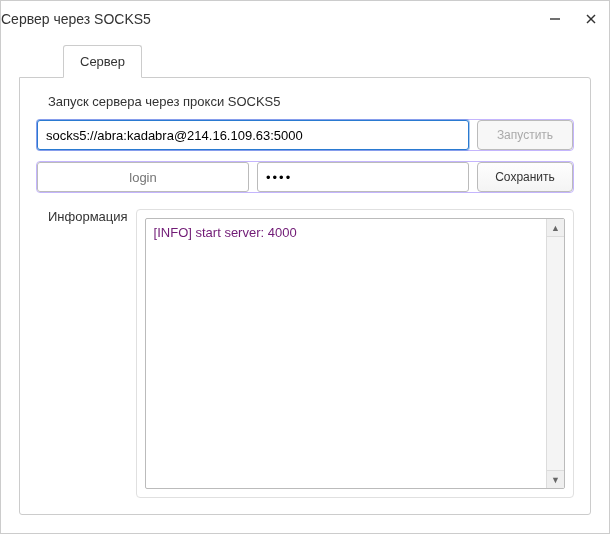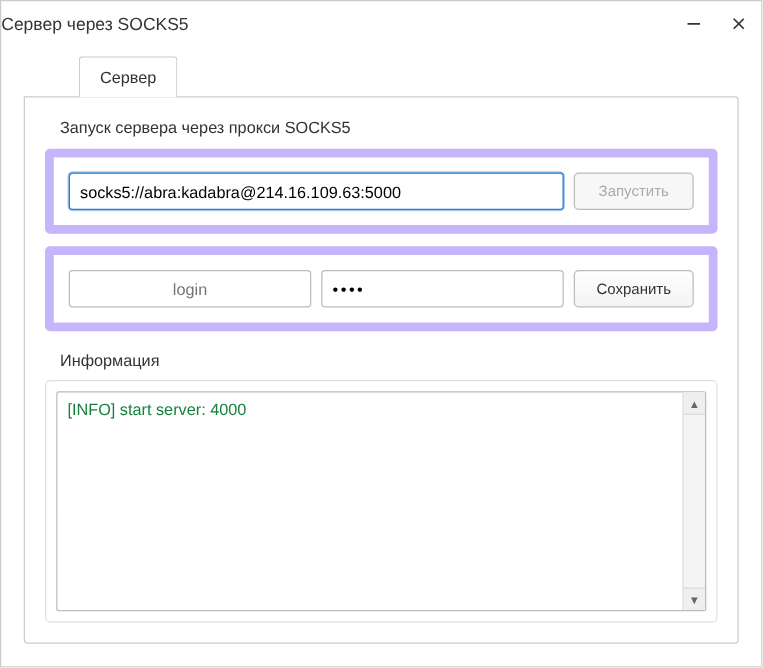--- a/index.html
+++ b/index.html
@@ -89,23 +89,23 @@
       font-size: 13px;
       color: #333;
       margin-left: 12px;
     }
     .row {
       display: flex;
       gap: 8px;
       align-items: stretch;
     }
     .row-framed {
-      border: 7px solid #c4b5fd;
+      border: 1px solid #c4b5fd;
       border-radius: 4px;
-      padding: 12px;
+      padding: 0;
     }
     .text-input {
       height: 30px;
       padding: 4px 8px;
       border: 1px solid #bbb;
       border-radius: 3px;
       font-size: 13px;
       font-family: inherit;
       outline: none;
       background: #fff;
@@ -141,21 +141,20 @@
     }
     .btn:disabled {
       color: #aaa;
       cursor: default;
       background: #f7f7f7;
     }
     .info-section {
       margin-top: 6px;
       flex: 1;
       display: flex;
-      flex-direction: column;
       gap: 8px;
     }
     .info-box-wrap {
       flex: 1;
       border: 1px solid #e0e0e0;
       border-radius: 4px;
       padding: 8px;
       display: flex;
     }
     .info-box {
@@ -163,21 +162,21 @@
       border: 1px solid #bbb;
       border-radius: 2px;
       background: #fff;
       display: flex;
       position: relative;
     }
     .info-text {
       flex: 1;
       padding: 6px 8px;
       font-size: 13px;
-      color: #15803d;
+      color: #701a75;
       white-space: pre-wrap;
     }
     .scrollbar {
       width: 18px;
       border-left: 1px solid #dcdcdc;
       background: #f4f4f4;
       display: flex;
       flex-direction: column;
       justify-content: space-between;
     }

